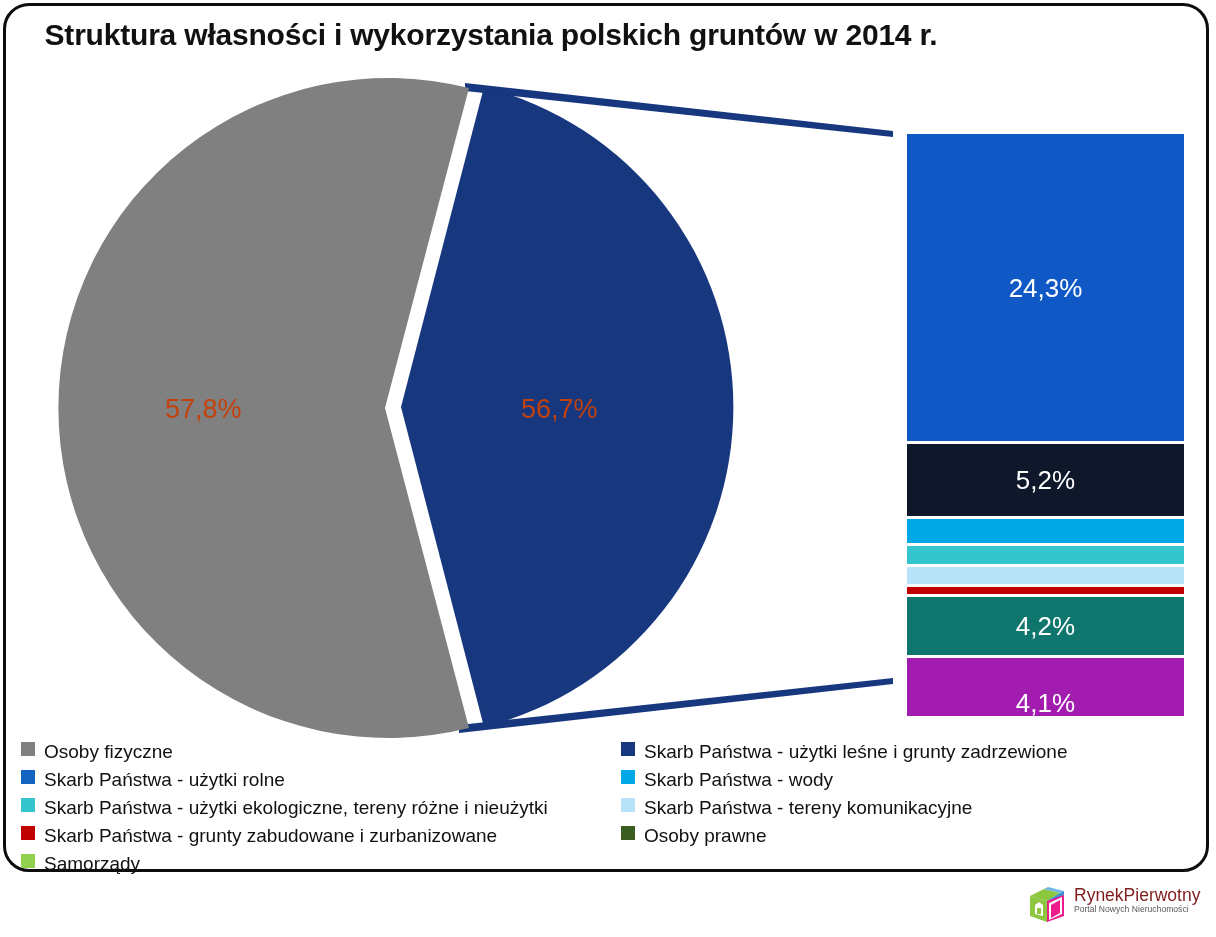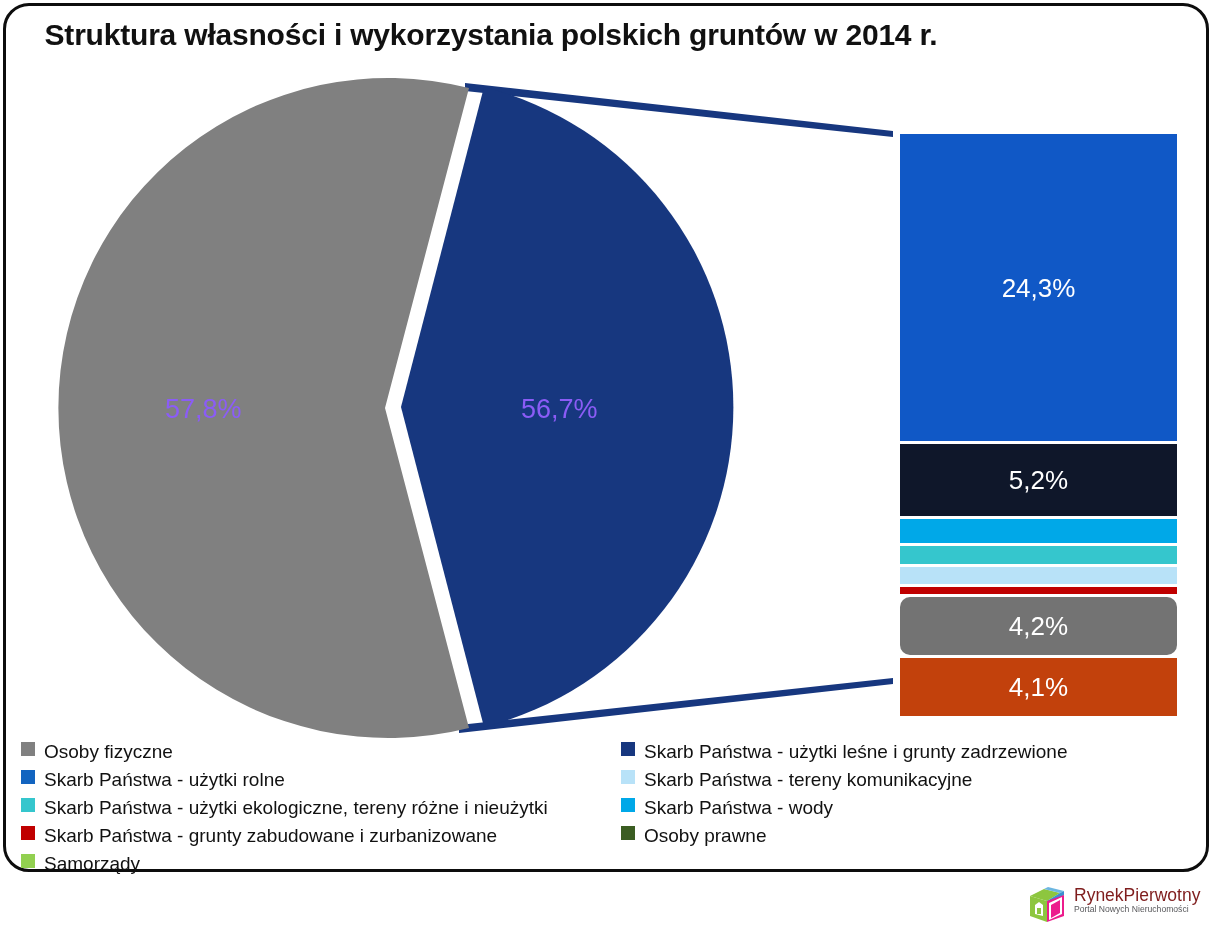--- a/index.html
+++ b/index.html
@@ -58,39 +58,39 @@
 
   .plot-svg {
     position: absolute;
     left: 0;
     top: 0;
   }
 
   
   .pie-label {
     position: absolute;
-    color: #8b5cf6;
+    color: #c2410c;
     font-size: 27px;
     font-weight: normal;
     white-space: nowrap;
   }
   .pie-label-gray  { left: 162px; top: 391px; }
   .pie-label-navy  { left: 518px; top: 391px; }
 
   
   .bar-stack {
     position: absolute;
     left: 893px;
     top: 131px;
     width: 277px;
     height: 542px;
   }
   .bar-seg {
     position: absolute;
-    left: 4px;
+    left: 11px;
     width: 277px;
     box-sizing: border-box;
     display: flex;
     align-items: center;
     justify-content: center;
   }
   .bar-seg span {
     color: #ffffff;
     font-size: 26px;
     white-space: nowrap;
@@ -215,24 +215,24 @@
         <div class="bar-seg" style="top: 0px; height: 307px; background: rgb(16, 88, 198);">
           <span>24,3%</span>
         </div>
         <div class="bar-seg" style="top: 310px; height: 72px; background: #0f172a;">
           <span>5,2%</span>
         </div>
         <div class="bar-seg" style="top: 385px; height: 24px; background: rgb(0, 168, 232);"></div>
         <div class="bar-seg" style="top: 412px; height: 18px; background: rgb(53, 198, 205);"></div>
         <div class="bar-seg" style="top: 433px; height: 17px; background: rgb(184, 226, 248);"></div>
         <div class="bar-seg" style="top: 453px; height: 7px; background: rgb(192, 0, 0);"></div>
-        <div class="bar-seg" style="top: 463px; height: 58px; background: #737373; border-radius: 10px;">
+        <div class="bar-seg" style="top: 463px; height: 58px; background: #0f766e;">
           <span>4,2%</span>
         </div>
-        <div class="bar-seg" style="top: 524px; height: 58px; background: #c2410c;">
+        <div class="bar-seg" style="top: 524px; height: 58px; background: #a21caf; align-items: flex-end;">
           <span>4,1%</span>
         </div>
       </div>
 
     <div class="legend">
       <div class="legend-col legend-col-left">
           <div class="legend-item">
             <span class="legend-swatch" style="background: rgb(128, 128, 128);"></span>
             <span class="legend-text">Osoby fizyczne</span>
           </div>
@@ -252,26 +252,26 @@
             <span class="legend-swatch" style="background: rgb(146, 208, 80);"></span>
             <span class="legend-text">Samorządy</span>
           </div>
         </div>
       <div class="legend-col legend-col-right">
           <div class="legend-item">
             <span class="legend-swatch" style="background: rgb(23, 55, 127);"></span>
             <span class="legend-text">Skarb Państwa - użytki leśne i grunty zadrzewione</span>
           </div>
           <div class="legend-item">
+            <span class="legend-swatch" style="background: rgb(0, 168, 232);"></span>
+            <span class="legend-text">Skarb Państwa - wody</span>
+          </div>
+          <div class="legend-item">
             <span class="legend-swatch" style="background: rgb(184, 226, 248);"></span>
             <span class="legend-text">Skarb Państwa - tereny komunikacyjne</span>
-          </div>
-          <div class="legend-item">
-            <span class="legend-swatch" style="background: rgb(0, 168, 232);"></span>
-            <span class="legend-text">Skarb Państwa - wody</span>
           </div>
           <div class="legend-item">
             <span class="legend-swatch" style="background: rgb(59, 93, 34);"></span>
             <span class="legend-text">Osoby prawne</span>
           </div>
         </div>
     </div>
 
   </div>
 

